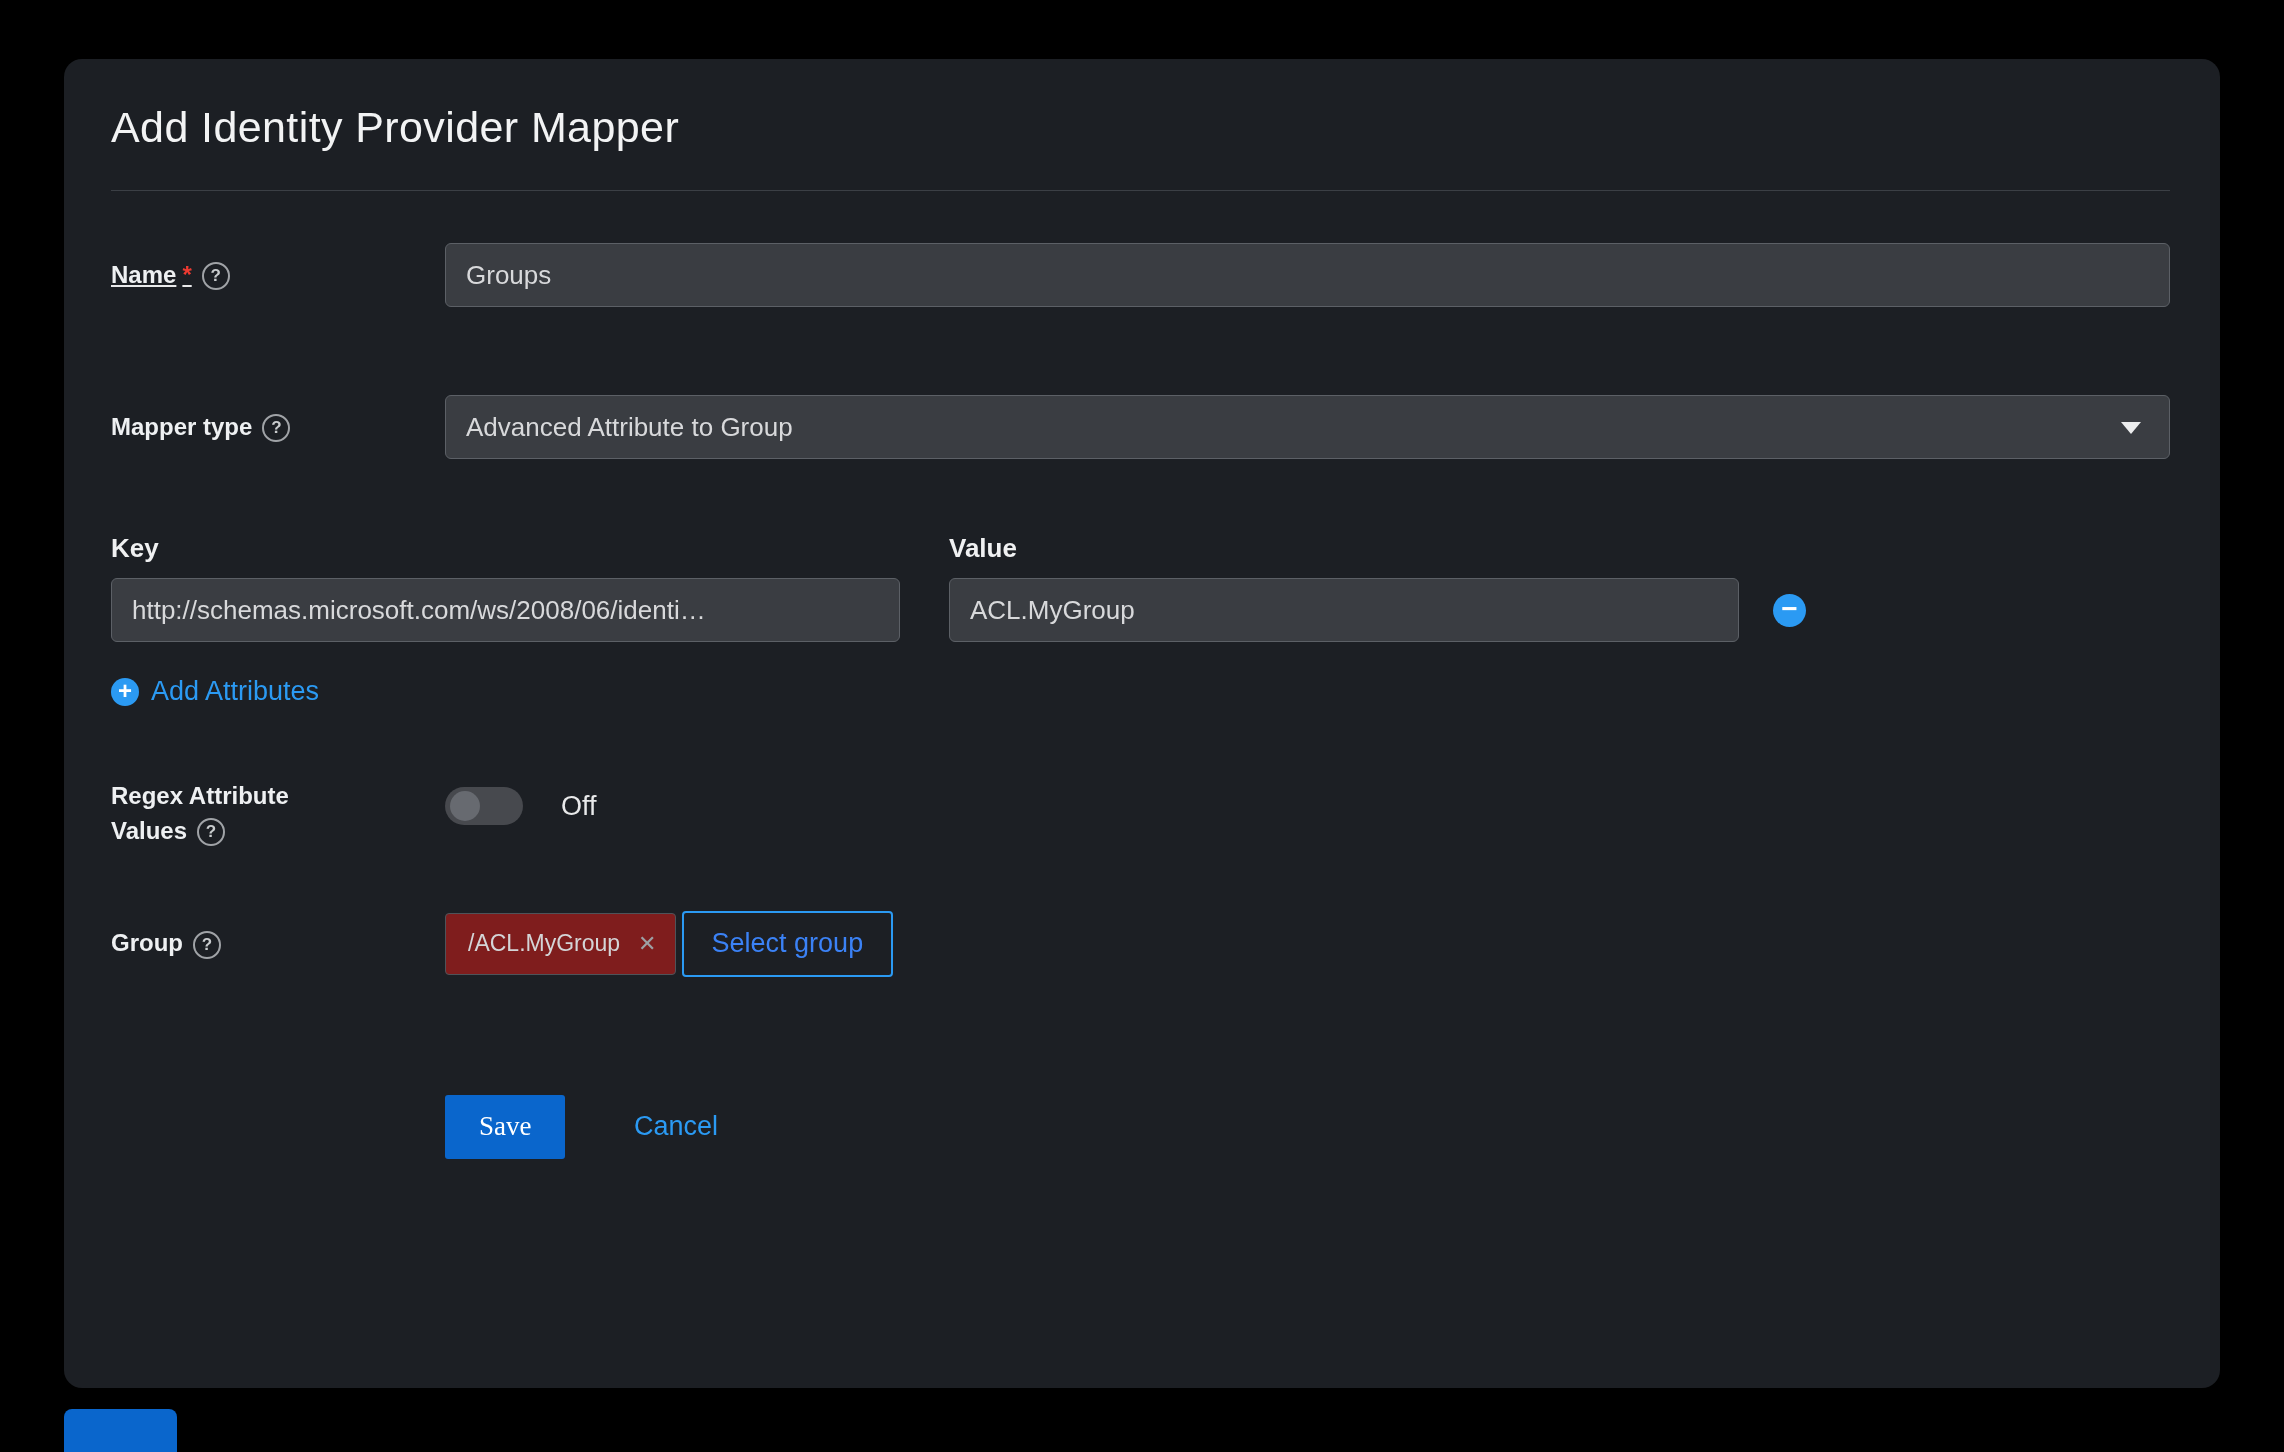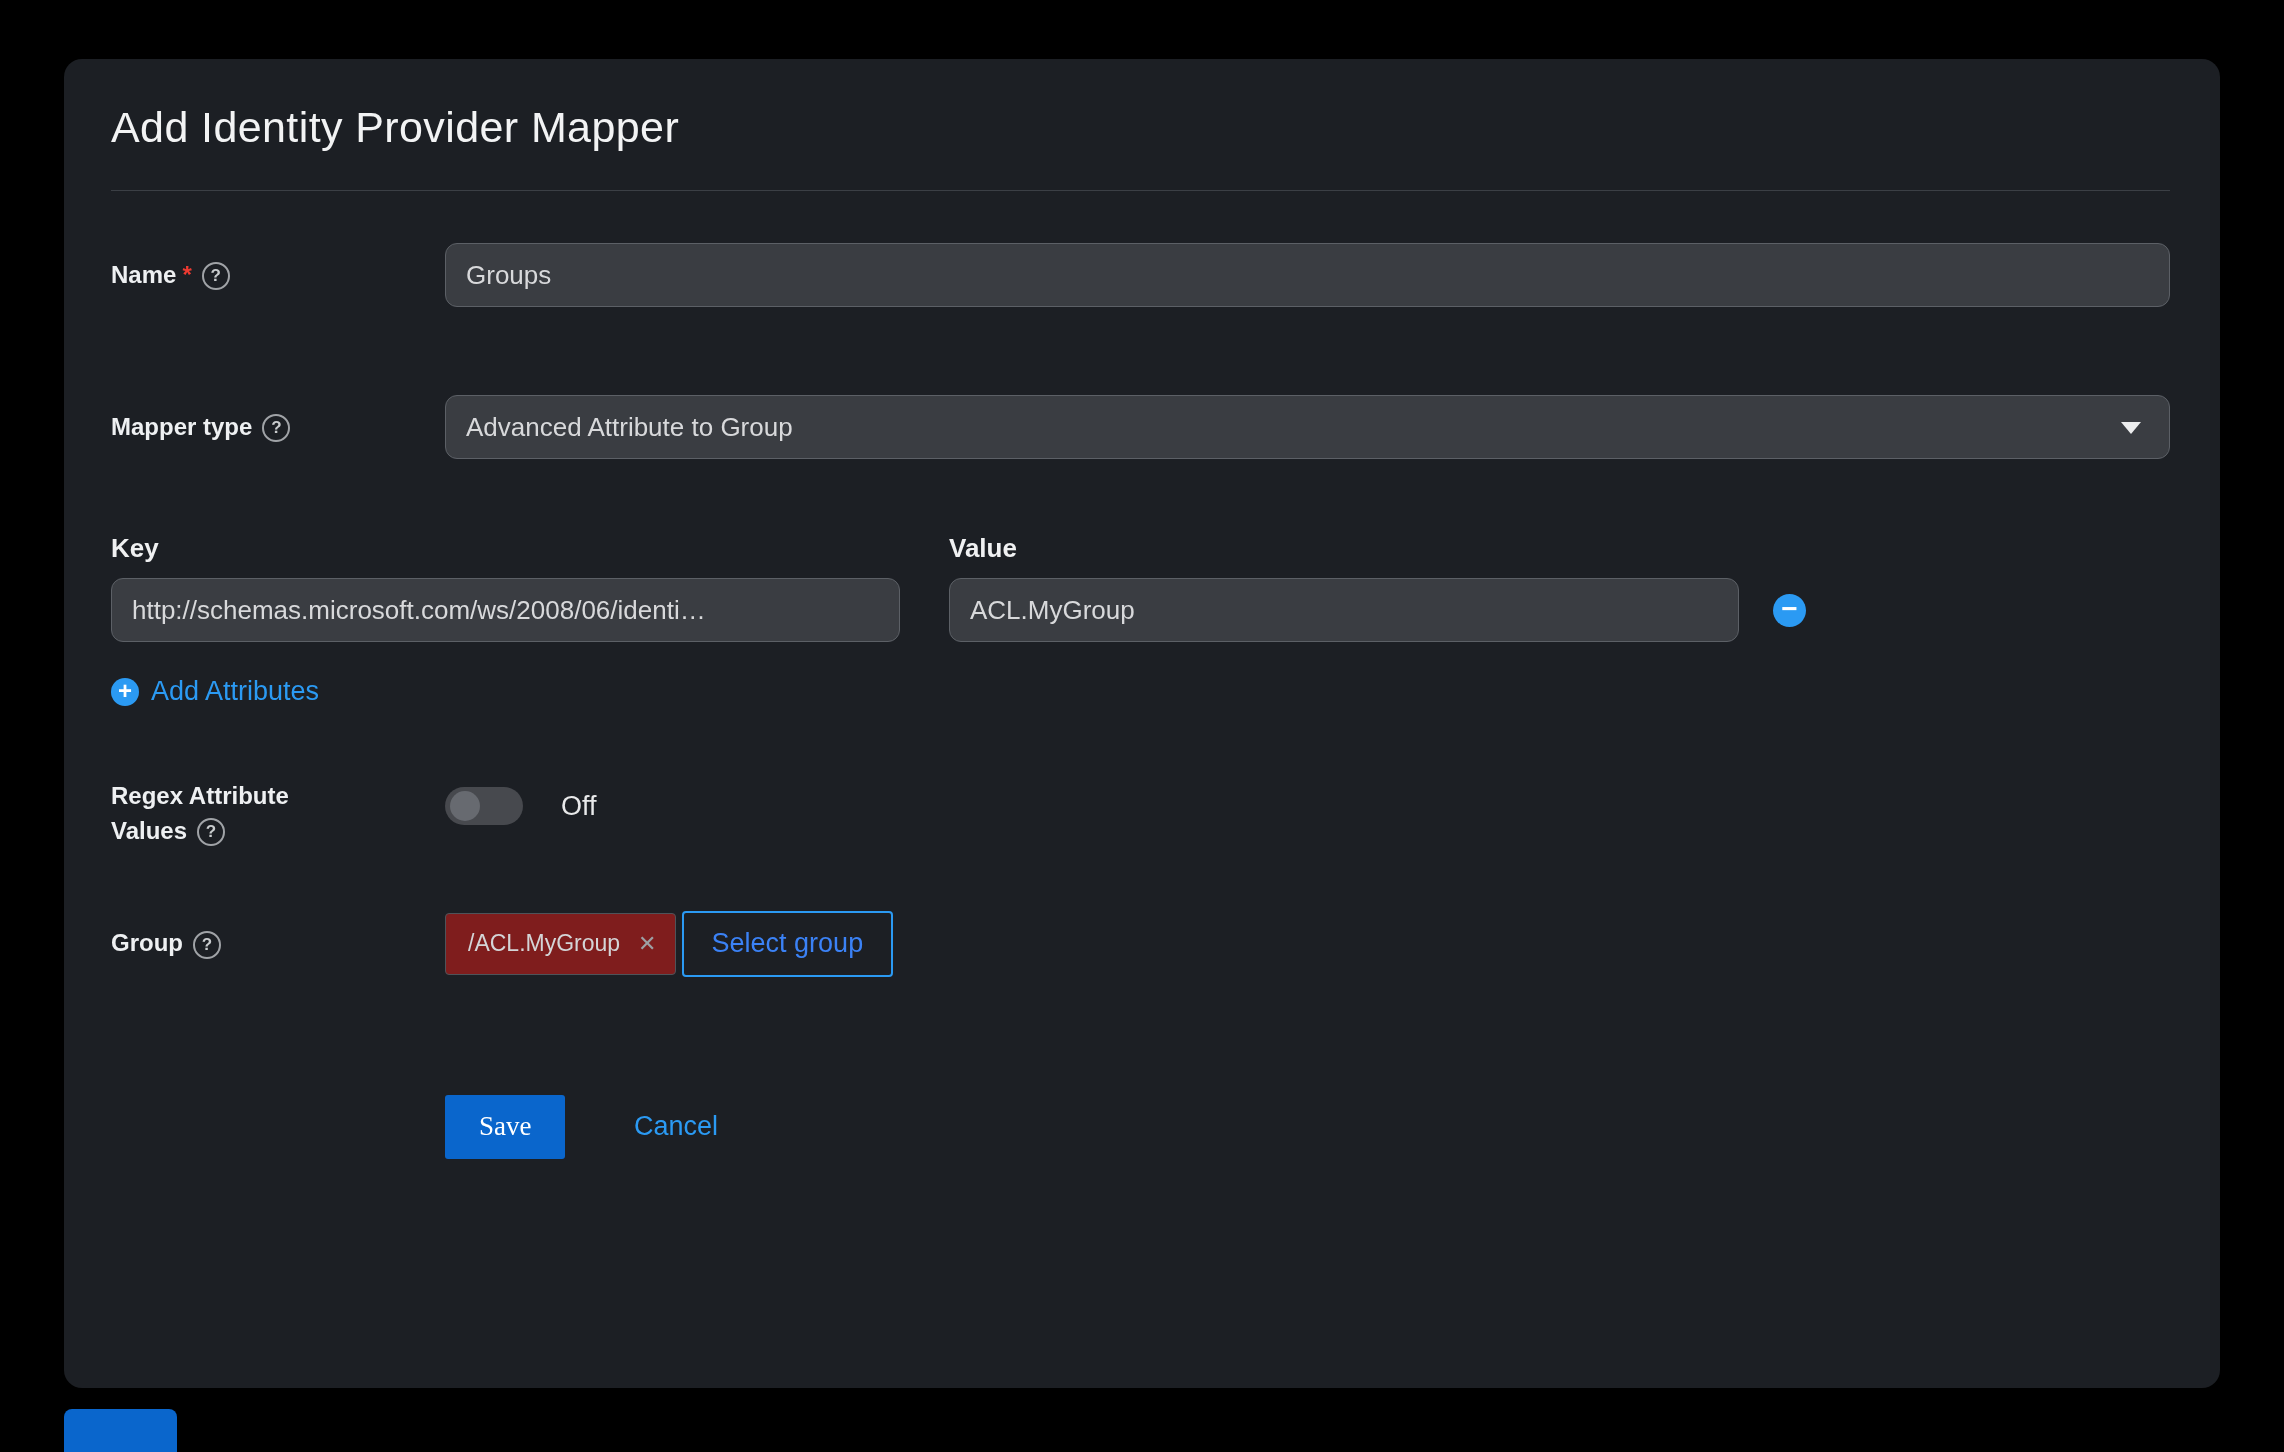--- a/index.html
+++ b/index.html
@@ -55,21 +55,21 @@
     vertical-align: middle;
     cursor: pointer;
   }
   .req { color: #ee3a31; margin-left: 6px; font-size: 24px; }
 
   .text-input, .select {
     width: 100%;
     height: 64px;
     background: #3a3d42;
     border: 1px solid #5c6066;
-    border-radius: 12px;
+    border-radius: 6px;
     color: #d8d9db;
     font-size: 26px;
     padding: 0 20px;
     font-family: inherit;
     outline: none;
   }
   .select {
     display: flex; align-items: center;
     position: relative;
     padding-right: 70px;
@@ -78,21 +78,21 @@
   .caret {
     position: absolute;
     right: 28px; top: 50%;
     margin-top: -5px;
     width: 0; height: 0;
     border-left: 10px solid transparent;
     border-right: 10px solid transparent;
     border-top: 12px solid #ecedee;
   }
 
-  .row-name   { margin-top: 52px; align-items: center; }
+  .row-name   { margin-top: 52px; align-items: center; text-decoration: underline; }
   .row-sync   { margin-top: 54px; align-items: flex-start; }
   .row-sync .help { margin-left: 0; margin-top: 16px; }
   .row-mapper { margin-top: 88px; align-items: center; }
   .row-attrs  { margin-top: 74px; align-items: flex-start; }
   .row-attrs .label-col { padding-top: 6px; }
   .row-regex  { margin-top: 72px; align-items: flex-start; }
   .row-group  { margin-top: 62px; align-items: center; }
   .row-actions{ margin-top: 118px; align-items: center; }
 
   .attrs-headers { display: flex; font-size: 26px; font-weight: 600; color: #f0f1f2; }

